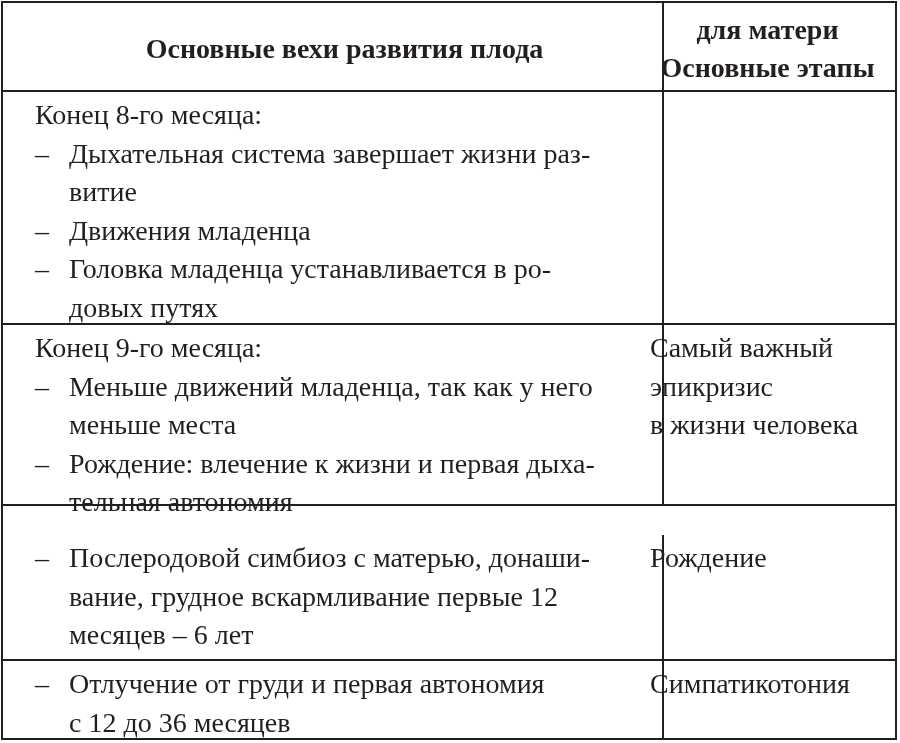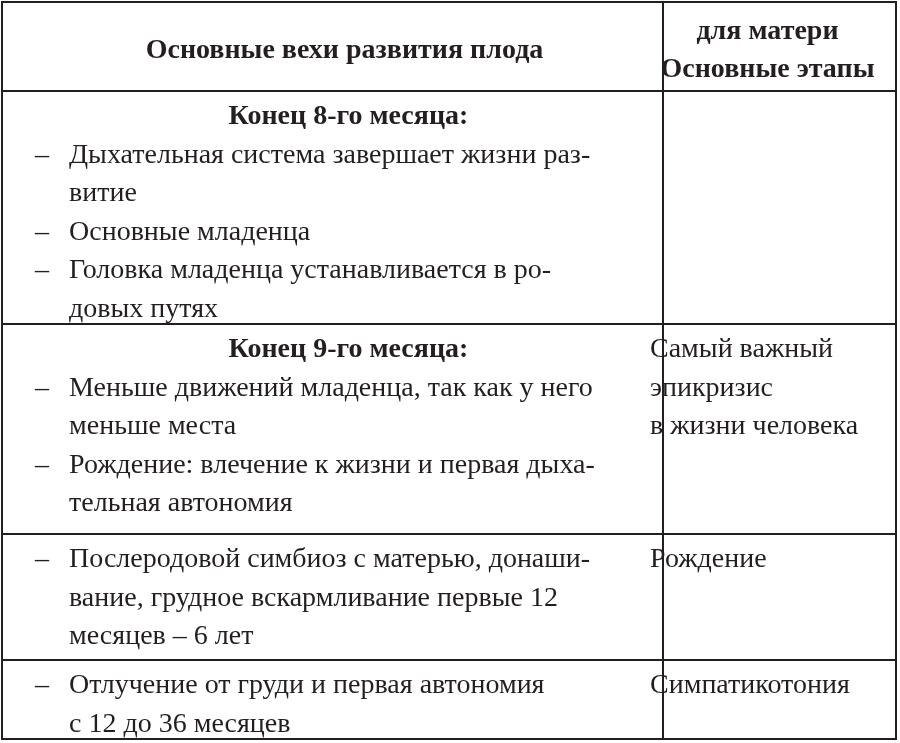--- a/index.html
+++ b/index.html
@@ -9,21 +9,21 @@
            border:2px solid #231f20; box-sizing:border-box; }
   .row { position:absolute; left:0; right:0; border-bottom:2px solid #231f20; box-sizing:border-box; }
   .row.last { border-bottom:none; }
   .col-left { position:absolute; left:0; top:0; bottom:0; width:637px;
               border-right:2px solid #231f20; box-sizing:border-box;margin-left:24px; }
   .col-right { position:absolute; left:637px; right:0; top:0; bottom:0; }
   .hdr { font-weight:bold; font-size:28px; line-height:38px; text-align:center; }
   .hdr-left { position:absolute; left:0; right:0; top:27px; }
   .hdr-right { position:absolute; left:0; right:0; top:8px; }
   .cell { font-size:28px; line-height:38.5px; padding:4px 0 0 8px; }
-  .cell-title { font-weight:bold;text-align:center; }
+  .cell-title { font-weight:normal; }
   .item { position:relative; padding-left:34px; }
   .item .dash { position:absolute; left:0; top:0; }
   .right-text { font-size:28px; line-height:38.5px; padding:4px 16px 0 10px; }
 </style>
 </head>
 <body>
 
 <div class="table">
 
   <div class="row" style="top:0;height:89px;">
@@ -42,33 +42,33 @@
     <div class="col-left">
       <div class="cell">
         <div class="cell-title">Конец 8-го месяца:</div>
         <div class="item">
           <span class="dash">–</span>
           <div>Дыхательная система завершает жизни раз-</div>
           <div>витие</div>
         </div>
         <div class="item">
           <span class="dash">–</span>
-          <div>Основные младенца</div>
+          <div>Движения младенца</div>
         </div>
         <div class="item">
           <span class="dash">–</span>
           <div>Головка младенца устанавливается в ро-</div>
           <div>довых путях</div>
         </div>
       </div>
     </div>
     <div class="col-right"></div>
   </div>
 
-  <div class="row" style="top:322px;height:210px;">
+  <div class="row" style="top:322px;height:181px;">
     <div class="col-left">
       <div class="cell">
         <div class="cell-title">Конец 9-го месяца:</div>
         <div class="item">
           <span class="dash">–</span>
           <div>Меньше движений младенца, так как у него</div>
           <div>меньше места</div>
         </div>
         <div class="item">
           <span class="dash">–</span>

